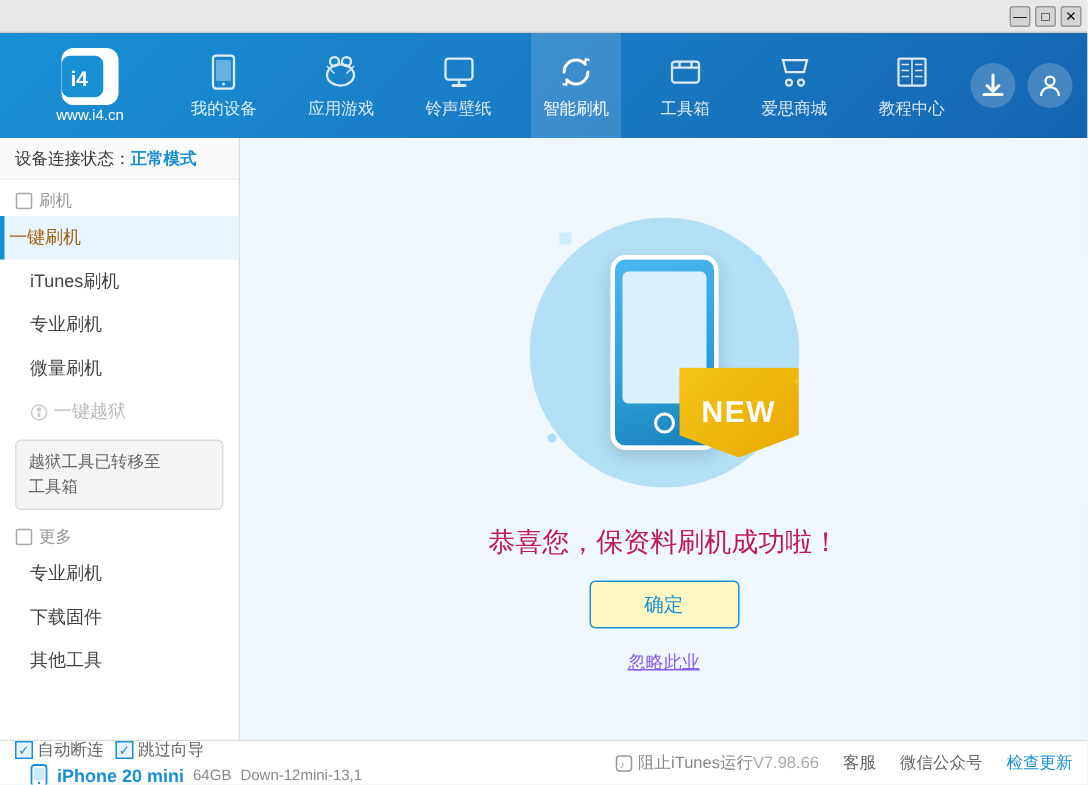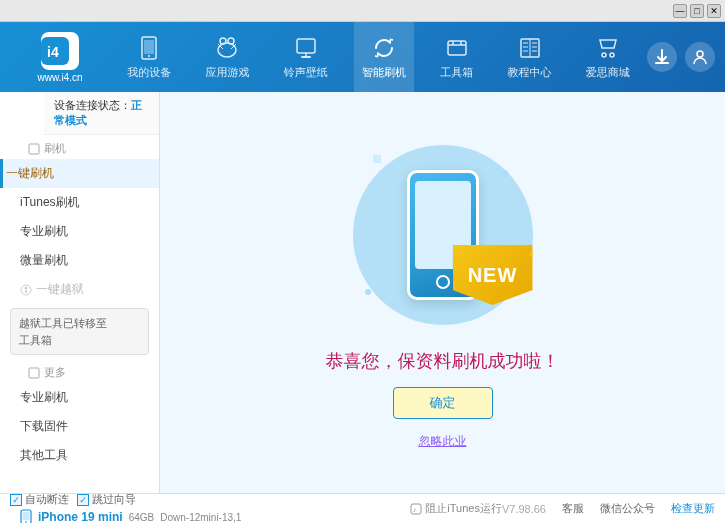--- a/index.html
+++ b/index.html
@@ -116,34 +116,32 @@
       border-right: 1px solid #e0e0e0;
       overflow-y: auto;
       flex-shrink: 0;
     }
     .sidebar-status {
       padding: 6px 10px;
       font-size: 11px;
       color: #333;
       border-bottom: 1px solid #eee;
       background: #fafafa;
-      margin-left: 44px;
     }
     .sidebar-status span.status-val {
       color: #1890d5;
       font-weight: bold;
     }
     .sidebar-section-title {
       padding: 6px 10px 3px;
       font-size: 11px;
       color: #999;
       display: flex;
       align-items: center;
       gap: 4px;
-      margin-left: 18px;
     }
     .sidebar-item {
       padding: 6px 12px 6px 20px;
       font-size: 12px;
       color: #444;
       cursor: pointer;
       display: flex;
       align-items: center;
       gap: 4px;
     }
@@ -435,38 +433,38 @@
             <line x1="8" y1="5" x2="8" y2="9" stroke="white" stroke-width="1.5"></line>
             <line x1="16" y1="5" x2="16" y2="9" stroke="white" stroke-width="1.5"></line>
           </svg>
       </div>
       <span>工具箱</span>
     </div>
 
     <div class="nav-item">
       <div class="nav-icon">
         <svg width="24" height="24" viewBox="0 0 24 24" fill="none">
+            <path d="M4 4h16l-2 8H6L4 4z" stroke="white" stroke-width="1.5" fill="none"></path>
+            <circle cx="8" cy="19" r="2" stroke="white" stroke-width="1.5"></circle>
+            <circle cx="16" cy="19" r="2" stroke="white" stroke-width="1.5"></circle>
+          </svg>
+      </div>
+      <span>爱思商城</span>
+    </div>
+
+    <div class="nav-item">
+      <div class="nav-icon">
+        <svg width="24" height="24" viewBox="0 0 24 24" fill="none">
             <rect x="3" y="3" width="18" height="18" rx="1" stroke="white" stroke-width="1.5"></rect>
             <path d="M12 3v18" stroke="white" stroke-width="1"></path>
             <path d="M5 7h5M5 11h5M5 15h5" stroke="white" stroke-width="1"></path>
             <path d="M14 7h5M14 11h5M14 15h5" stroke="white" stroke-width="1"></path>
           </svg>
       </div>
       <span>教程中心</span>
-    </div>
-
-    <div class="nav-item">
-      <div class="nav-icon">
-        <svg width="24" height="24" viewBox="0 0 24 24" fill="none">
-            <path d="M4 4h16l-2 8H6L4 4z" stroke="white" stroke-width="1.5" fill="none"></path>
-            <circle cx="8" cy="19" r="2" stroke="white" stroke-width="1.5"></circle>
-            <circle cx="16" cy="19" r="2" stroke="white" stroke-width="1.5"></circle>
-          </svg>
-      </div>
-      <span>爱思商城</span>
     </div>
   </div>
   <div class="nav-right">
     <div class="nav-right-btn">
       <svg width="18" height="18" viewBox="0 0 18 18" fill="none">
           <path d="M9 2v10M5 9l4 4 4-4" stroke="white" stroke-width="2" stroke-linecap="round"></path>
           <line x1="3" y1="15" x2="15" y2="15" stroke="white" stroke-width="2" stroke-linecap="round"></line>
         </svg>
     </div>
     <div class="nav-right-btn">
@@ -578,21 +576,21 @@
           <div class="checkbox-box"></div>
           <span>跳过向导</span>
         </div>
       </div>
       <div class="bottom-device">
         <svg width="12" height="16" viewBox="0 0 12 16" fill="none">
             <rect x="1" y="1" width="10" height="14" rx="2" stroke="#1890d5" stroke-width="1.2" fill="none"></rect>
             <rect x="2.5" y="3" width="7" height="8" rx="0.5" fill="#cce8ff"></rect>
             <circle cx="6" cy="13" r="0.8" fill="#1890d5"></circle>
           </svg>
-        <span class="device-name">iPhone 19 mini</span>
+        <span class="device-name">iPhone 20 mini</span>
         <span class="device-detail">64GB</span>
         <span class="device-detail">Down-12mini-13,1</span>
       </div>
     </div>
   </div>
   <div class="itunes-stop">
     <svg width="12" height="12" viewBox="0 0 12 12" fill="none">
         <rect x="1" y="1" width="10" height="10" rx="2" stroke="#999" stroke-width="1" fill="none"></rect>
         <text x="3" y="9" font-size="7" fill="#999">♪</text>
       </svg>

